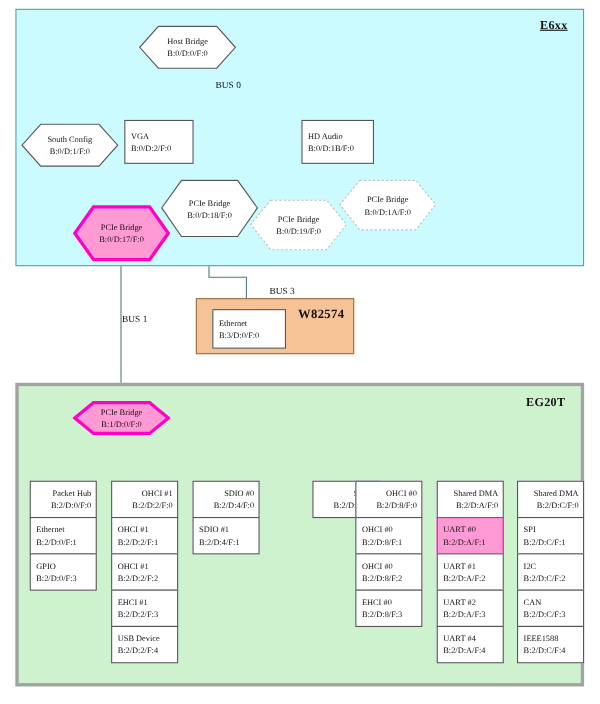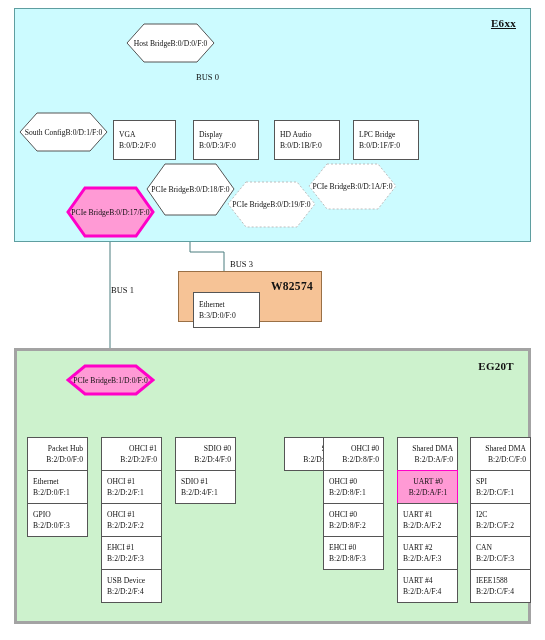--- a/index.html
+++ b/index.html
@@ -23,36 +23,35 @@
   #label-w82574{right:8px;top:8px;font-size:11.5px;text-align:center;}
 
   .bus-label{position:absolute;font-size:8.5px;color:#111;white-space:nowrap;}
 
   
   .box{
     position:absolute;box-sizing:border-box;
     background:#ffffff;border:1px solid #555;
     display:flex;flex-direction:column;justify-content:center;
     padding:2px 4px 2px 5px;
-    margin-top:11px;
   }
   .box .t1,.box .t2{font-size:7.6px;line-height:11px;color:#111;white-space:nowrap;}
-  .box.hl{background:#ff9ad5;border:1.6px solid #ff00c8;align-items:center;}
+  .box.hl{background:#ff9ad5;border:1.6px solid #ff00c8;}
 
   
   .stack{position:absolute;box-sizing:border-box;}
   .stack .box{position:relative;left:auto;top:auto;width:100%;height:34px;margin-top:-1px;}
   .stack .box:first-child{margin-top:0;text-align:right;}
 
   
   .hex{position:absolute;box-sizing:border-box;}
   .hex svg{position:absolute;left:0;top:0;}
   .hex .htext{
     position:absolute;left:0;top:0;width:100%;height:100%;
-    display:flex;align-items:center;justify-content:center;
+    display:flex;flex-direction:column;align-items:center;justify-content:center;
   }
   .hex .t1,.hex .t2{font-size:7.6px;line-height:11px;color:#111;white-space:nowrap;}
 </style>
 </head>
 <body>
 
 <div id="stage">
 
   <svg class="wires" viewBox="0 0 545 640">
     <g stroke="#4a7d7f" stroke-width="1" fill="none">
@@ -91,21 +90,21 @@
     </g>
   </svg>
 
   <div class="region" id="region-e6xx">
     <span class="region-label" id="label-e6xx">E6xx</span>
   </div>
 
   <span class="bus-label" style="left:196px;top:72px;">BUS 0</span>
   <span class="bus-label" style="left:111px;top:285px;">BUS 1</span>
   <span class="bus-label" style="left:161px;top:404px;">BUS 2</span>
-  <span class="bus-label" style="left:230px;top:259px;">BUS 3</span>
+  <span class="bus-label" style="left:245px;top:259px;">BUS 3</span>
 
   <div class="hex" style="left:126px;top:23px;width:89px;height:40px;">
     <svg width="89" height="40" viewBox="0 0 89 40">
         <polygon points="18,1 71,1 88,20 71,39 18,39 1,20" fill="#ffffff" stroke="#555" stroke-width="1"></polygon>
       </svg>
     <div class="htext">
       <span class="t1">Host Bridge</span>
       <span class="t2">B:0/D:0/F:0</span>
     </div>
   </div>
@@ -118,34 +117,26 @@
       <span class="t1">South Config</span>
       <span class="t2">B:0/D:1/F:0</span>
     </div>
   </div>
 
   <div class="box" style="left:113px;top:109px;width:63px;height:40px;">
     <span class="t1">VGA</span>
     <span class="t2">B:0/D:2/F:0</span>
   </div>
 
-  <div class="box" style="left:193px;top:109px;width:66px;height:40px;">
-    <span class="t1">Display</span>
-    <span class="t2">B:0/D:3/F:0</span>
-  </div>
 
   <div class="box" style="left:274px;top:109px;width:66px;height:40px;">
     <span class="t1">HD Audio</span>
     <span class="t2">B:0/D:1B/F:0</span>
   </div>
 
-  <div class="box" style="left:353px;top:109px;width:66px;height:40px;">
-    <span class="t1">LPC Bridge</span>
-    <span class="t2">B:0/D:1F/F:0</span>
-  </div>
 
   <div class="hex" style="left:146px;top:163px;width:89px;height:53px;">
     <svg width="89" height="53" viewBox="0 0 89 53">
         <polygon points="19,1 70,1 88,26 70,52 19,52 1,26" fill="#ffffff" stroke="#555" stroke-width="1"></polygon>
       </svg>
     <div class="htext">
       <span class="t1">PCIe Bridge</span>
       <span class="t2">B:0/D:18/F:0</span>
     </div>
   </div>

